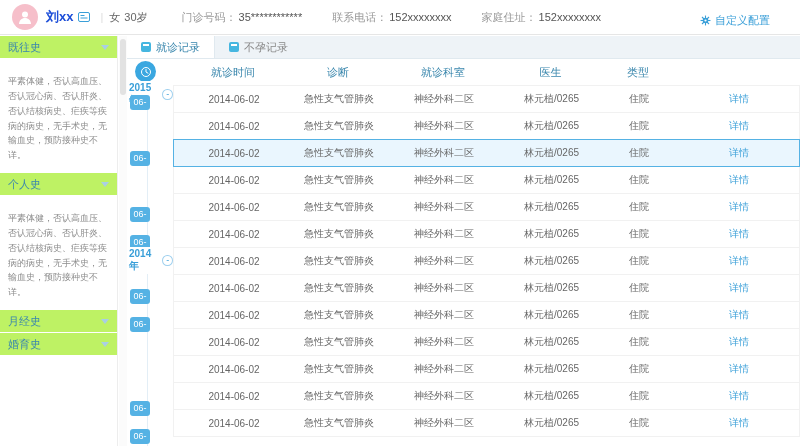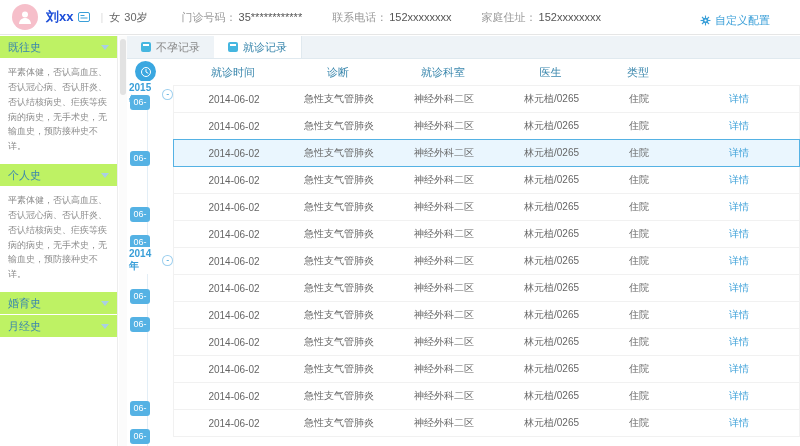--- a/index.html
+++ b/index.html
@@ -21,21 +21,21 @@
     align-items:center; color:#3a9fd8; cursor:pointer; }
   .settings svg { margin-right:4px; }
 
   
   .sidebar { position:absolute; left:0; top:36px; bottom:0; width:118px;
     border-right:1px solid #ededed; background:#fff; overflow:hidden; }
   .sec-h { position:relative; background:#bef264; color:#3a87ad; height:22px;
     line-height:22px; padding:0 8px; margin-bottom:1px; cursor:pointer; }
   .sec-h .car { position:absolute; right:8px; top:9px; width:0; height:0;
     border-left:4px solid transparent; border-right:4px solid transparent; border-top:5px solid #a9cfe4; }
-  .sec-b { padding:6px 8px 10px; color:#8c8c8c; font-size:9px; line-height:1.65; }
+  .sec-b { padding:15px 8px 10px; color:#8c8c8c; font-size:9px; line-height:1.65; }
 
   
   .sb-track { position:absolute; left:119px; top:36px; bottom:0; width:8px; background:#fbfbfb; }
   .sb-thumb { position:absolute; left:1px; top:3px; width:6px; height:56px; background:#e2e2e2; border-radius:3px; }
 
   
   .main { position:absolute; left:127px; top:36px; right:0; bottom:0; }
   .tabs { height:23px; background:#eef3f7; border-bottom:1px solid #e0e9ef;
     display:flex; align-items:stretch; }
   .tab { display:flex; align-items:center; padding:0 14px; color:#8a8a8a; cursor:pointer; }
@@ -123,41 +123,41 @@
   </div>
   <div class="sec-b">平素体健，否认高血压、否认冠心病、否认肝炎、否认结核病史、疟疾等疾病的病史，无手术史，无输血史，预防接种史不详。</div>
 
   <div class="sec-h">
     <span>个人史</span>
     <span class="car"></span>
   </div>
   <div class="sec-b">平素体健，否认高血压、否认冠心病、否认肝炎、否认结核病史、疟疾等疾病的病史，无手术史，无输血史，预防接种史不详。</div>
 
   <div class="sec-h">
+    <span>月经史</span>
+    <span class="car"></span>
+  </div>
+  <div class="sec-h">
     <span>婚育史</span>
-    <span class="car"></span>
-  </div>
-  <div class="sec-h">
-    <span>月经史</span>
     <span class="car"></span>
   </div>
 </div>
 <div class="sb-track">
   <div class="sb-thumb"></div>
 </div>
 
 <div class="main">
   <div class="tabs">
+    <div class="tab active">
+      <span class="tab-ic"></span>
+      <span>就诊记录</span>
+    </div>
     <div class="tab">
       <span class="tab-ic"></span>
       <span>不孕记录</span>
-    </div>
-    <div class="tab active">
-      <span class="tab-ic"></span>
-      <span>就诊记录</span>
     </div>
   </div>
 
   <div class="content">
 
     <div class="gutter">
       <div class="g-line"></div>
       <div class="clock">
         <svg width="12" height="12" viewBox="0 0 12 12">
           <circle cx="6" cy="6" r="4.5" fill="none" stroke="#fff"></circle>

